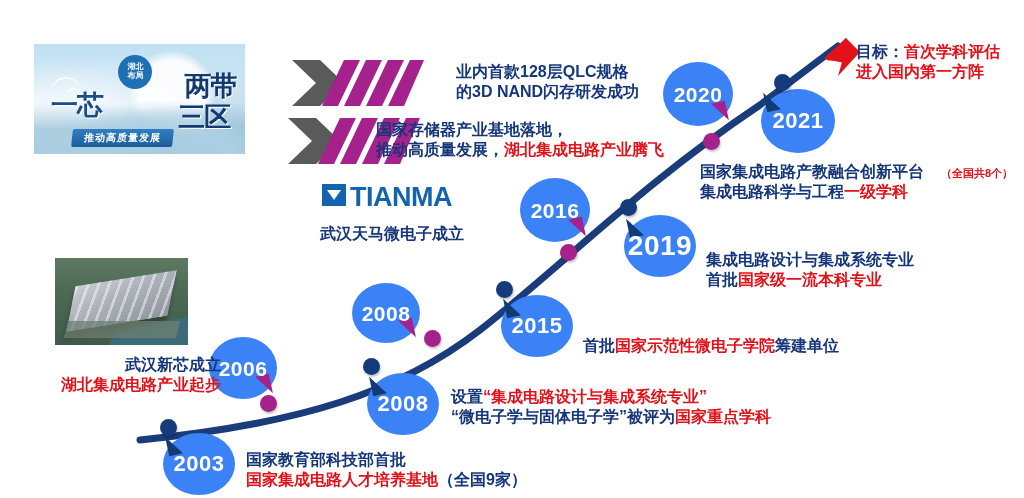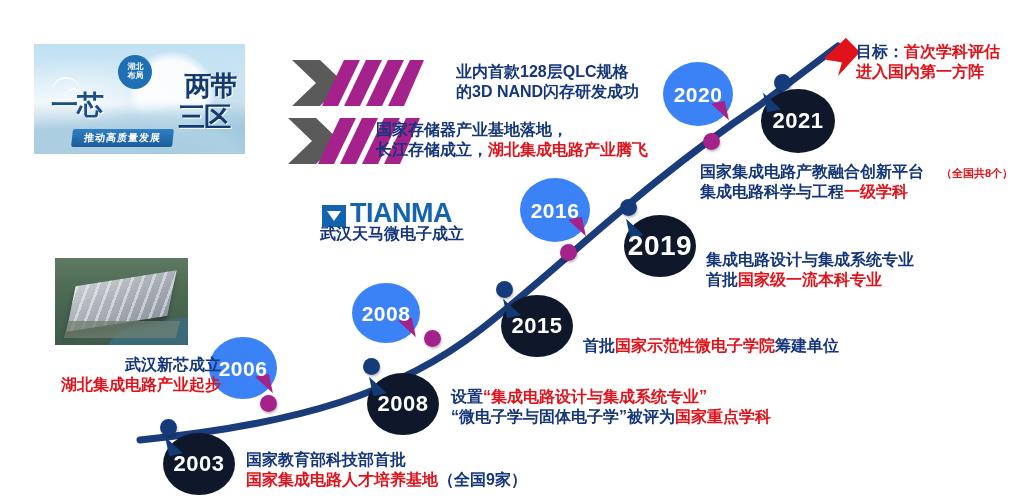--- a/index.html
+++ b/index.html
@@ -23,21 +23,21 @@
     color:#ffffff;
     font-weight:bold;
     letter-spacing:.5px;
     z-index:6;
   }
   .bubble span{position:relative;z-index:2;line-height:1;}
   .bubble::after{
     content:"";position:absolute;width:0;height:0;z-index:1;
   }
   .b-purple{background:#3b82f6;}
-  .b-blue{background:#0f172a;}
+  .b-blue{background:#3b82f6;}
 
   
   .tail-dr::after{
     bottom:4px;right:6px;
     border-left:14px solid transparent;
     border-top:20px solid #A5218C;
     transform:rotate(-12deg);
   }
   .tail-ul-blue::after{
     top:2px;left:4px;
@@ -148,22 +148,22 @@
     position:absolute;left:8%;bottom:8%;width:84%;height:20%;
     background:#6f7f70;transform:skewX(-14deg);opacity:.75;
   }
 
   
   .xmc{position:absolute;z-index:8;}
   .xmc svg{display:block;}
 
   
   #tianma-logo{
-    position:absolute;left:322px;top:200px;z-index:8;
-    display:flex;align-items:flex-end;
+    position:absolute;left:322px;top:184px;z-index:8;
+    display:flex;align-items:flex-start;
   }
   #tianma-logo .mark{
     width:24px;height:22px;background:#1264b0;margin-right:4px;
     display:flex;align-items:center;justify-content:center;
   }
   #tianma-logo .mark i{
     display:block;width:0;height:0;
     border-left:7px solid transparent;border-right:7px solid transparent;
     border-top:10px solid #ffffff;font-style:normal;
   }
@@ -238,21 +238,21 @@
     <span class="line rt">进入国内第一方阵</span>
   </div>
 
   <div class="txt" style="left:448px;top:62px;font-size:16px;margin-left:8px;">
     <span class="line bt">业内首款128层QLC规格</span>
     <span class="line bt">的3D NAND闪存研发成功</span>
   </div>
 
   <div class="txt" style="left:376px;top:120px;font-size:16px;">
     <span class="line bt">国家存储器产业基地落地，</span>
-    <span class="line"><span class="bt">长江存储成立，</span><span class="rt">湖北集成电路产业腾飞</span></span>
+    <span class="line"><span class="bt">推动高质量发展，</span><span class="rt">湖北集成电路产业腾飞</span></span>
   </div>
 
   <div class="txt" style="left:320px;top:224px;font-size:16px;">
     <span class="line bt">武汉天马微电子成立</span>
   </div>
 
   <div class="txt" style="left:16px;top:355px;font-size:16px;text-align:right;width:205px;">
     <span class="line bt">武汉新芯成立</span>
     <span class="line rt">湖北集成电路产业起步</span>
   </div>

